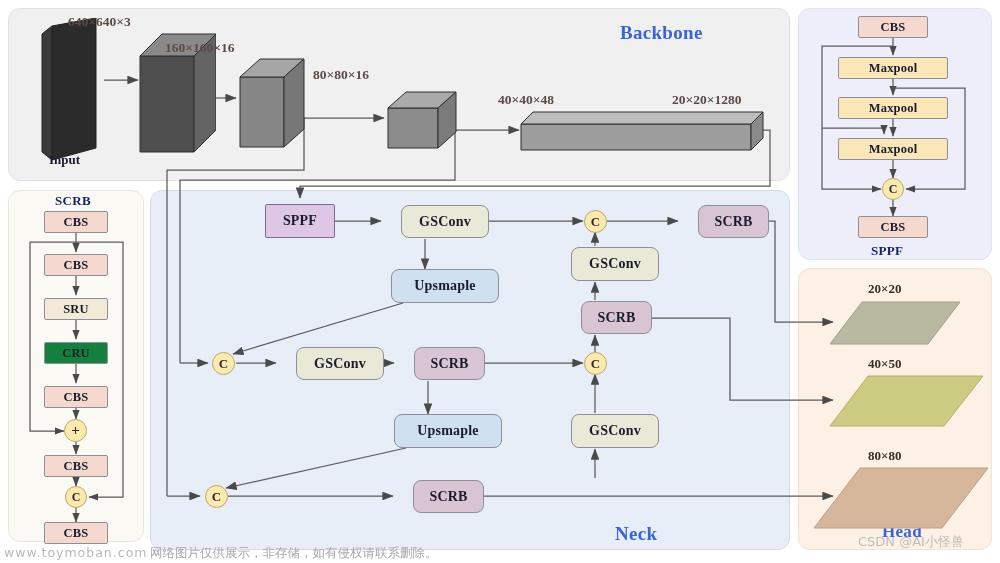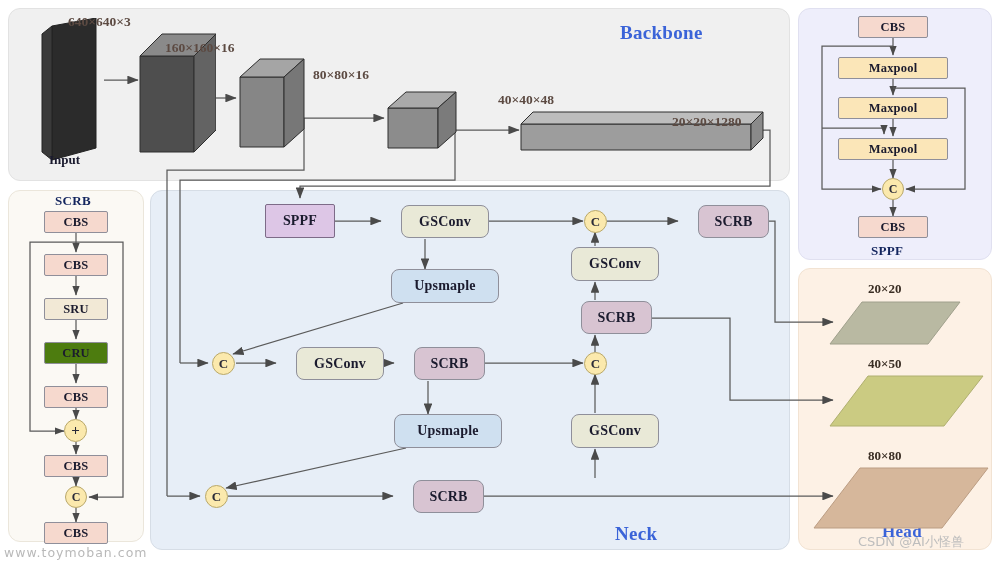--- a/index.html
+++ b/index.html
@@ -194,21 +194,21 @@
     <polygon points="4,18 22,2 72,2 54,18" fill="#aaaaaa" stroke="#2e2e2e"></polygon>
     <polygon points="54,18 72,2 72,42 54,58" fill="#7b7b7b" stroke="#2e2e2e"></polygon>
   </svg>
   <div class="dim" style="left:466px; top:92px;margin-left:32px;">40×40×48</div>
 
   <svg class="blk" style="left:519px; top:108px;" width="248" height="48">
     <polygon points="2,16 232,16 232,42 2,42" fill="#9d9d9d" stroke="#2e2e2e"></polygon>
     <polygon points="2,16 14,4 244,4 232,16" fill="#bdbdbd" stroke="#2e2e2e"></polygon>
     <polygon points="232,16 244,4 244,30 232,42" fill="#8a8a8a" stroke="#2e2e2e"></polygon>
   </svg>
-  <div class="dim" style="left:672px; top:92px;margin-top:22px;">20×20×1280</div>
+  <div class="dim" style="left:672px; top:92px;">20×20×1280</div>
 
   <div class="node sq" style="left:265px; top:204px; width:70px; height:34px; background:#ddc6e6; border-color:#7d6b88;">SPPF</div>
 
   <div class="node round" style="left:381px; top:205px; width:88px; height:33px; background:#e9e9d7;">GSConv</div>
 
   <div class="node round" style="left:371px; top:269px; width:108px; height:34px; background:#cfe0f0;">Upsmaple</div>
 
   <div class="op" style="left:212px; top:352px; width:23px; height:23px; font-size:13px;">C</div>
 
   <div class="node round" style="left:276px; top:347px; width:88px; height:33px; background:#e9e9d7;">GSConv</div>
@@ -236,21 +236,21 @@
   <div class="node sq small" style="left:858px; top:16px; width:70px; height:22px; background:#f6d9ce;">CBS</div>
   <div class="node sq small" style="left:838px; top:57px; width:110px; height:22px; background:#fbe6b8;">Maxpool</div>
   <div class="node sq small" style="left:838px; top:97px; width:110px; height:22px; background:#fbe6b8;">Maxpool</div>
   <div class="node sq small" style="left:838px; top:138px; width:110px; height:22px; background:#fbe6b8;">Maxpool</div>
   <div class="op" style="left:882px; top:178px; width:22px; height:22px; font-size:12px;">C</div>
   <div class="node sq small" style="left:858px; top:216px; width:70px; height:22px; background:#f6d9ce;">CBS</div>
 
   <div class="node sq small" style="left:44px; top:211px; width:64px; height:22px; background:#f6d9ce;">CBS</div>
   <div class="node sq small" style="left:44px; top:254px; width:64px; height:22px; background:#f6d9ce;">CBS</div>
   <div class="node sq small" style="left:44px; top:298px; width:64px; height:22px; background:#f2e9d6;">SRU</div>
-  <div class="node sq small" style="left:44px; top:342px; width:64px; height:22px; background:#4d7c0f;">CRU</div>
+  <div class="node sq small" style="left:44px; top:342px; width:64px; height:22px; background:#15803d;">CRU</div>
   <div class="node sq small" style="left:44px; top:386px; width:64px; height:22px; background:#f6d9ce;">CBS</div>
   <div class="op" style="left:64px; top:419px; width:23px; height:23px; font-size:15px;">+</div>
   <div class="node sq small" style="left:44px; top:455px; width:64px; height:22px; background:#f6d9ce;">CBS</div>
   <div class="op" style="left:65px; top:486px; width:22px; height:22px; font-size:12px;">C</div>
   <div class="node sq small" style="left:44px; top:522px; width:64px; height:22px; background:#f6d9ce;">CBS</div>
 
   <div class="head-dim" style="left:868px; top:281px;">20×20</div>
   <svg class="pgram" style="left:828px; top:300px;" width="140" height="48">
     <polygon points="34,2 132,2 100,44 2,44" fill="#b9b9a2" stroke="#a0a08c" stroke-width="1"></polygon>
   </svg>
@@ -259,15 +259,16 @@
   <svg class="pgram" style="left:828px; top:374px;" width="160" height="56">
     <polygon points="40,2 155,2 116,52 2,52" fill="#cbcb82" stroke="#b0b070" stroke-width="1"></polygon>
   </svg>
 
   <div class="head-dim" style="left:868px; top:448px;">80×80</div>
   <svg class="pgram" style="left:812px; top:466px;" width="180" height="66">
     <polygon points="48,2 176,2 130,62 2,62" fill="#d6b79b" stroke="#bb9d83" stroke-width="1"></polygon>
   </svg>
 
   <div class="wm" id="wm-left">www.toymoban.com</div>
+  <div class="wm" id="wm-center">网络图片仅供展示，非存储，如有侵权请联系删除。</div>
   <div class="wm" id="wm-csdn">CSDN @AI小怪兽</div>
 
 </div>
 
 </body></html>

